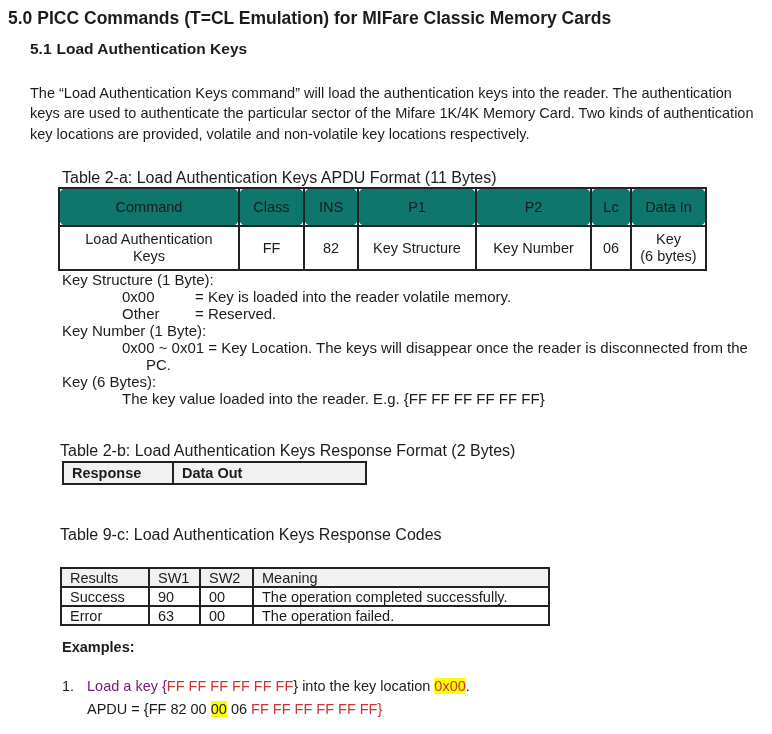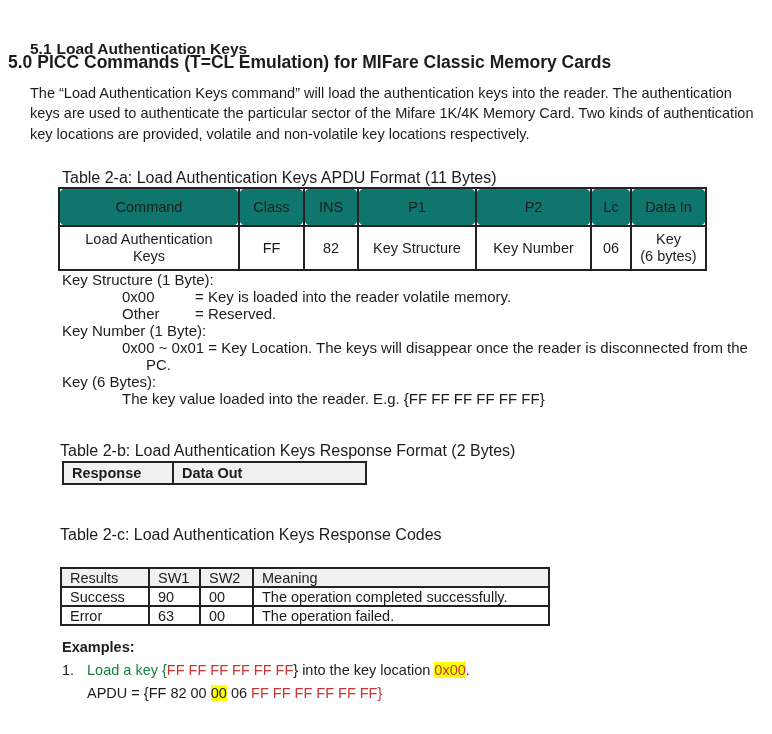--- a/index.html
+++ b/index.html
@@ -4,21 +4,21 @@
 <style>
   html,body { margin:0; padding:0; }
   body {
     width:772px; height:734px;
     background:#ffffff;
     font-family:"Liberation Sans", sans-serif;
     color:#1c1c1c;
     position:relative;
     overflow:hidden;
   }
-  .h1 { position:absolute; left:8px; top:8px; font-size:17.5px; font-weight:bold; white-space:nowrap;margin-top:44px; }
+  .h1 { position:absolute; left:8px; top:8px; font-size:17.5px; font-weight:bold; white-space:nowrap; }
   .h1 .num { margin-right:5px; }
   .h2 { position:absolute; left:30px; top:40px; font-size:15.5px; font-weight:bold; white-space:nowrap; }
   .h2 .num { margin-right:5px; }
   .intro { position:absolute; left:30px; top:68px; width:734px; font-size:14.5px; line-height:20.5px; }
 
   .caption { position:absolute; font-size:16px; white-space:nowrap; }
   .cap2a { left:62px; top:169px; }
   .cap2b { left:60px; top:442px; }
   .cap2c { left:60px; top:526px; }
 
@@ -39,21 +39,21 @@
 
   .t2b { left:62px; top:461px; }
   .t2b td { text-align:left; vertical-align:middle; padding:0 0 0 8px; height:20px;font-weight:bold; }
   .t2b .hdr td { background:#f1f1f1; }
 
   .t2c { left:60px; top:543px;margin-top:24px; }
   .t2c td { text-align:left; vertical-align:middle; padding:0 0 0 8px; height:17px; }
   .t2c .hdr td { background:#f1f1f1; }
 
   .examples { position:absolute; left:62px; top:639px; font-size:14.5px; }
-  .ex-h { font-weight:bold; margin-bottom:4px; }
+  .ex-h { font-weight:bold; margin-bottom:20px; }
   .ex-item { display:flex; }
   .ex-num { width:25px; flex:0 0 25px; line-height:23px; }
   .ex-line { line-height:23px; white-space:nowrap; }
 </style>
 </head>
 <body>
 
 <div>
 
   <div class="h1">
@@ -126,21 +126,21 @@
         <col style="width:97px">
     </colgroup>
     <tbody>
         <tr class="hdr">
       <td>Response</td>
       <td colspan="2">Data Out</td>
     </tr>
   </tbody>
     </table>
 
-  <div class="caption cap2c">Table 2-c: Load Authentication Keys Response Codes</div>
+  <div class="caption cap2c">Table 9-c: Load Authentication Keys Response Codes</div>
 
   <table class="t2c">
     <colgroup>
       <col style="width:88px">
         <col style="width:51px">
         <col style="width:53px">
         <col style="width:296px">
     </colgroup>
     <tbody>
         <tr class="hdr">
@@ -162,19 +162,19 @@
       <td>The operation failed.</td>
     </tr>
   </tbody>
     </table>
 
   <div class="examples">
     <div class="ex-h">Examples:</div>
     <div class="ex-item">
       <span class="ex-num">1.</span>
       <span class="ex-body">
-        <div class="ex-line"><span style="color: #15803d;">Load a key {</span><span style="color: rgb(204, 51, 51);">FF FF FF FF FF FF</span><span style="color: rgb(28, 28, 28);">} into the key location </span><span style="color: rgb(204, 51, 51); background-color: rgb(255, 255, 0);">0x00</span><span style="color: rgb(28, 28, 28);">.</span></div>
+        <div class="ex-line"><span style="color: #701a75;">Load a key {</span><span style="color: rgb(204, 51, 51);">FF FF FF FF FF FF</span><span style="color: rgb(28, 28, 28);">} into the key location </span><span style="color: rgb(204, 51, 51); background-color: rgb(255, 255, 0);">0x00</span><span style="color: rgb(28, 28, 28);">.</span></div>
         <div class="ex-line"><span style="color: rgb(28, 28, 28);">APDU = {FF 82 00 </span><span style="color: rgb(28, 28, 28); background-color: rgb(255, 255, 0);">00</span><span style="color: rgb(28, 28, 28);"> 06 </span><span style="color: rgb(204, 51, 51);">FF FF FF FF FF FF</span><span style="color: rgb(204, 51, 51);">}</span></div>
       </span>
     </div>
   </div>
 
 </div>
 
 </body></html>

